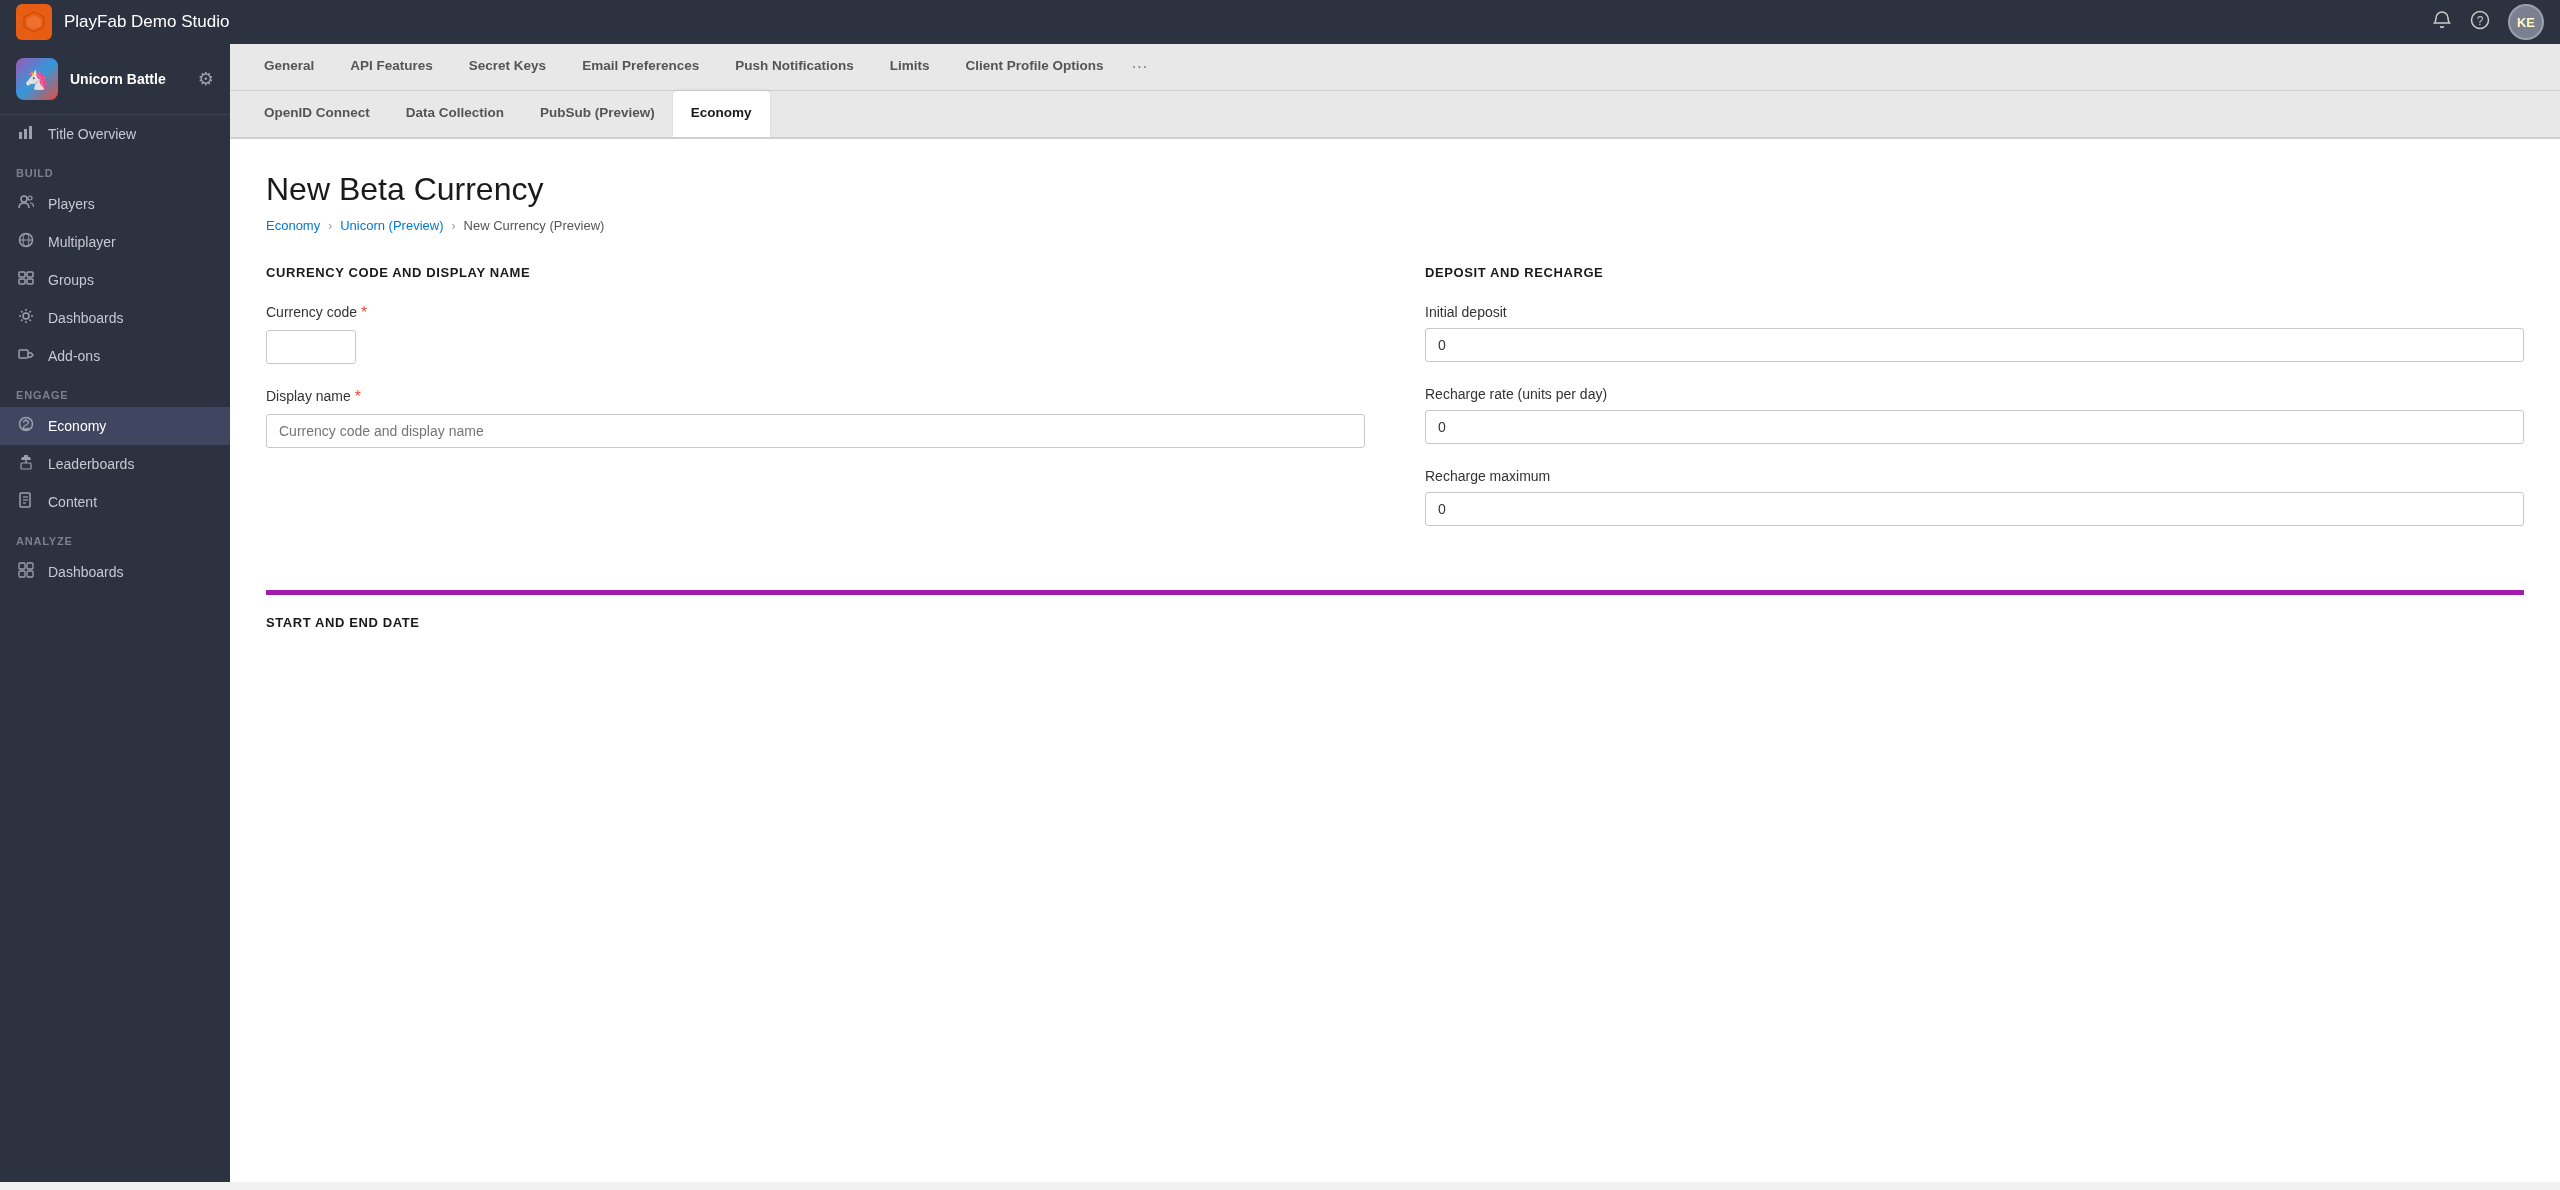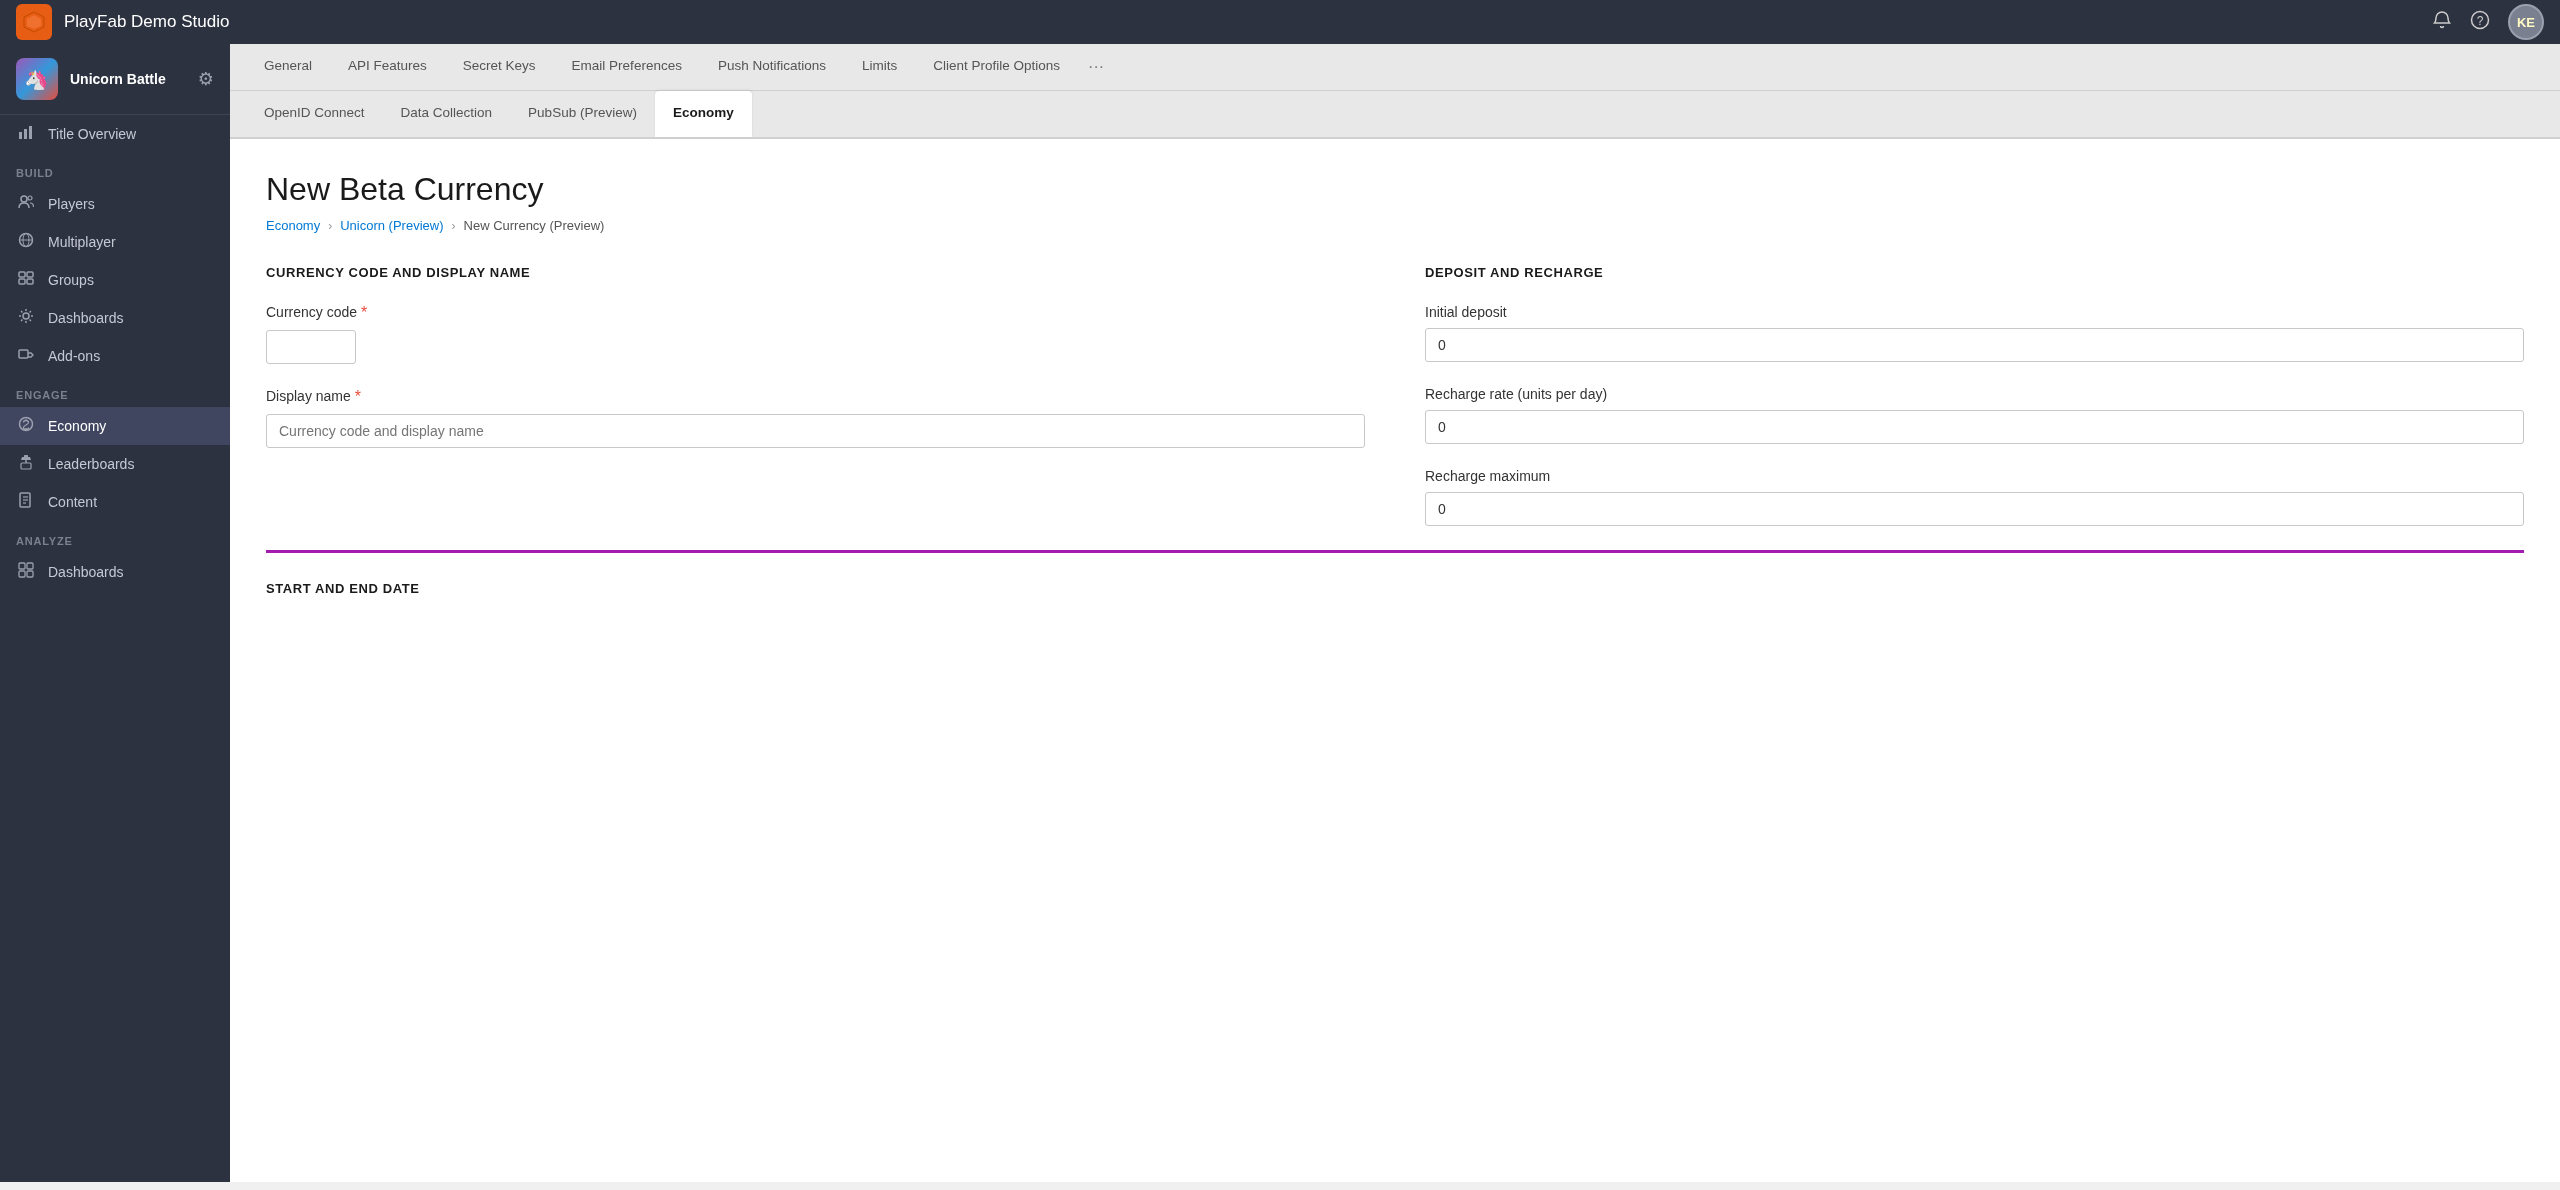--- a/index.html
+++ b/index.html
@@ -147,20 +147,21 @@
       gap: 0;
     }
     .tab-item {
       padding: 14px 18px;
       font-size: 13.5px;
       color: #555;
       cursor: pointer;
       border-bottom: 3px solid transparent;
       white-space: nowrap;
       transition: color 0.15s;
+      font-weight: bold;
     }
     .tab-item.active {
       color: #1a1a1a;
       font-weight: 600;
       background: white;
       border-bottom: 3px solid transparent;
       border-radius: 4px 4px 0 0;
       box-shadow: 0 -1px 3px rgba(0,0,0,0.08);
     }
     .tab-more {
@@ -237,22 +238,23 @@
       border-radius: 3px;
       font-size: 14px;
       color: #333;
       background: white;
       outline: none;
       transition: border-color 0.15s;
     }
     .form-input.short { width: 90px; }
 
     .section-divider {
-      padding-top: 28px;
-      border-top: 3px solid #a21caf;
+      margin-top: 40px;
+      padding-top: 20px;
+      border-top: 5px solid #a21caf;
     }
   </style>
 </head>
 <body>
 
 <div class="top-header">
   <div class="top-header-logo">
     <svg width="22" height="22" viewBox="0 0 22 22" fill="none">
       <polygon points="11,1 21,6 21,16 11,21 1,16 1,6" fill="#e85d14" stroke="#c04a00" stroke-width="1"></polygon>
       <polygon points="11,4 18,8 18,15 11,18 4,15 4,8" fill="#f07030"></polygon>

